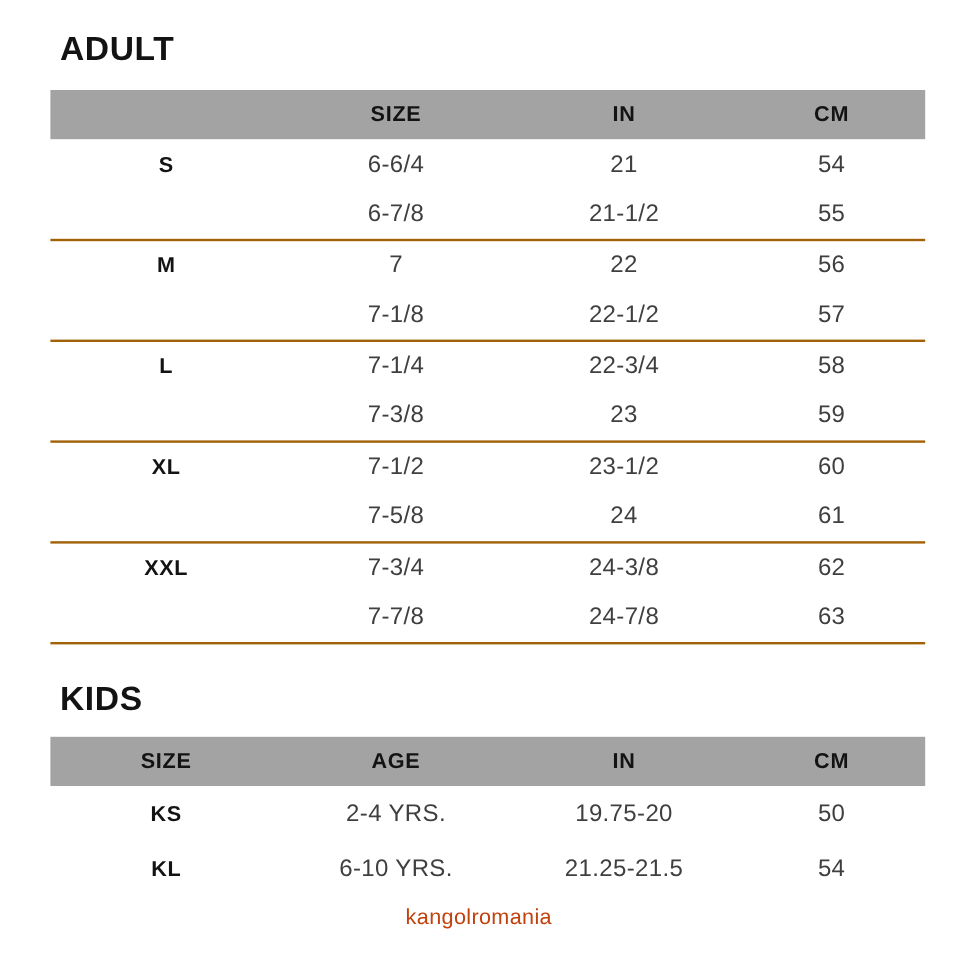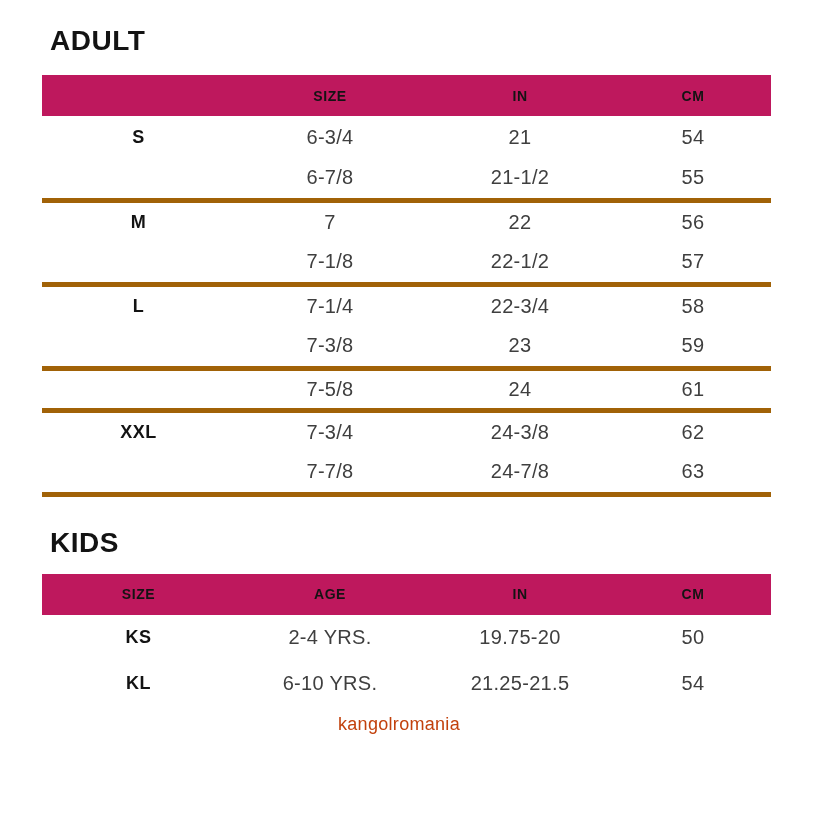--- a/index.html
+++ b/index.html
@@ -28,23 +28,23 @@
     border-collapse: collapse;
     table-layout: fixed;
     width: 729px;
   }
   col.c1 { width: 193px; }
   col.c2 { width: 190px; }
   col.c3 { width: 190px; }
   col.c4 { width: 156px; }
 
   table.size-table thead th {
-    background: #be185d;
+    background: #a3a3a3;
     height: 41px;
-    font-size: 14px;
+    font-size: 18px;
     font-weight: 700;
     color: #131313;
     letter-spacing: 0.6px;
     text-align: center;
     vertical-align: middle;
   }
   table.size-table td {
     height: 42px;
     text-align: center;
     vertical-align: middle;
@@ -53,21 +53,21 @@
     color: #3f3f3f;
     letter-spacing: 0.3px;
   }
   table.size-table td.row-label {
     font-size: 18px;
     font-weight: 700;
     color: #131313;
     letter-spacing: 0.5px;
   }
   table.adult-table tr.group-end td {
-    border-bottom: 5px solid #a16207;
+    border-bottom: 2px solid #a16207;
   }
   table.kids-table td { height: 46px; }
 
   .footer-brand {
     margin-top: 7px;
     text-align: center;
     font-size: 18px;
     color: #c2410c;
     letter-spacing: 0.3px;
   }
@@ -90,21 +90,21 @@
       <tr>
         <th></th>
         <th>SIZE</th>
         <th>IN</th>
         <th>CM</th>
       </tr>
     </thead>
     <tbody>
       <tr>
         <td class="row-label">S</td>
-        <td>6-3/4</td>
+        <td>6-6/4</td>
         <td>21</td>
         <td>54</td>
       </tr>
       <tr class="group-end">
         <td class="row-label"></td>
         <td>6-7/8</td>
         <td>21-1/2</td>
         <td>55</td>
       </tr>
       <tr>
@@ -123,20 +123,26 @@
         <td class="row-label">L</td>
         <td>7-1/4</td>
         <td>22-3/4</td>
         <td>58</td>
       </tr>
       <tr class="group-end">
         <td class="row-label"></td>
         <td>7-3/8</td>
         <td>23</td>
         <td>59</td>
+      </tr>
+      <tr>
+        <td class="row-label">XL</td>
+        <td>7-1/2</td>
+        <td>23-1/2</td>
+        <td>60</td>
       </tr>
       <tr class="group-end">
         <td class="row-label"></td>
         <td>7-5/8</td>
         <td>24</td>
         <td>61</td>
       </tr>
       <tr>
         <td class="row-label">XXL</td>
         <td>7-3/4</td>

